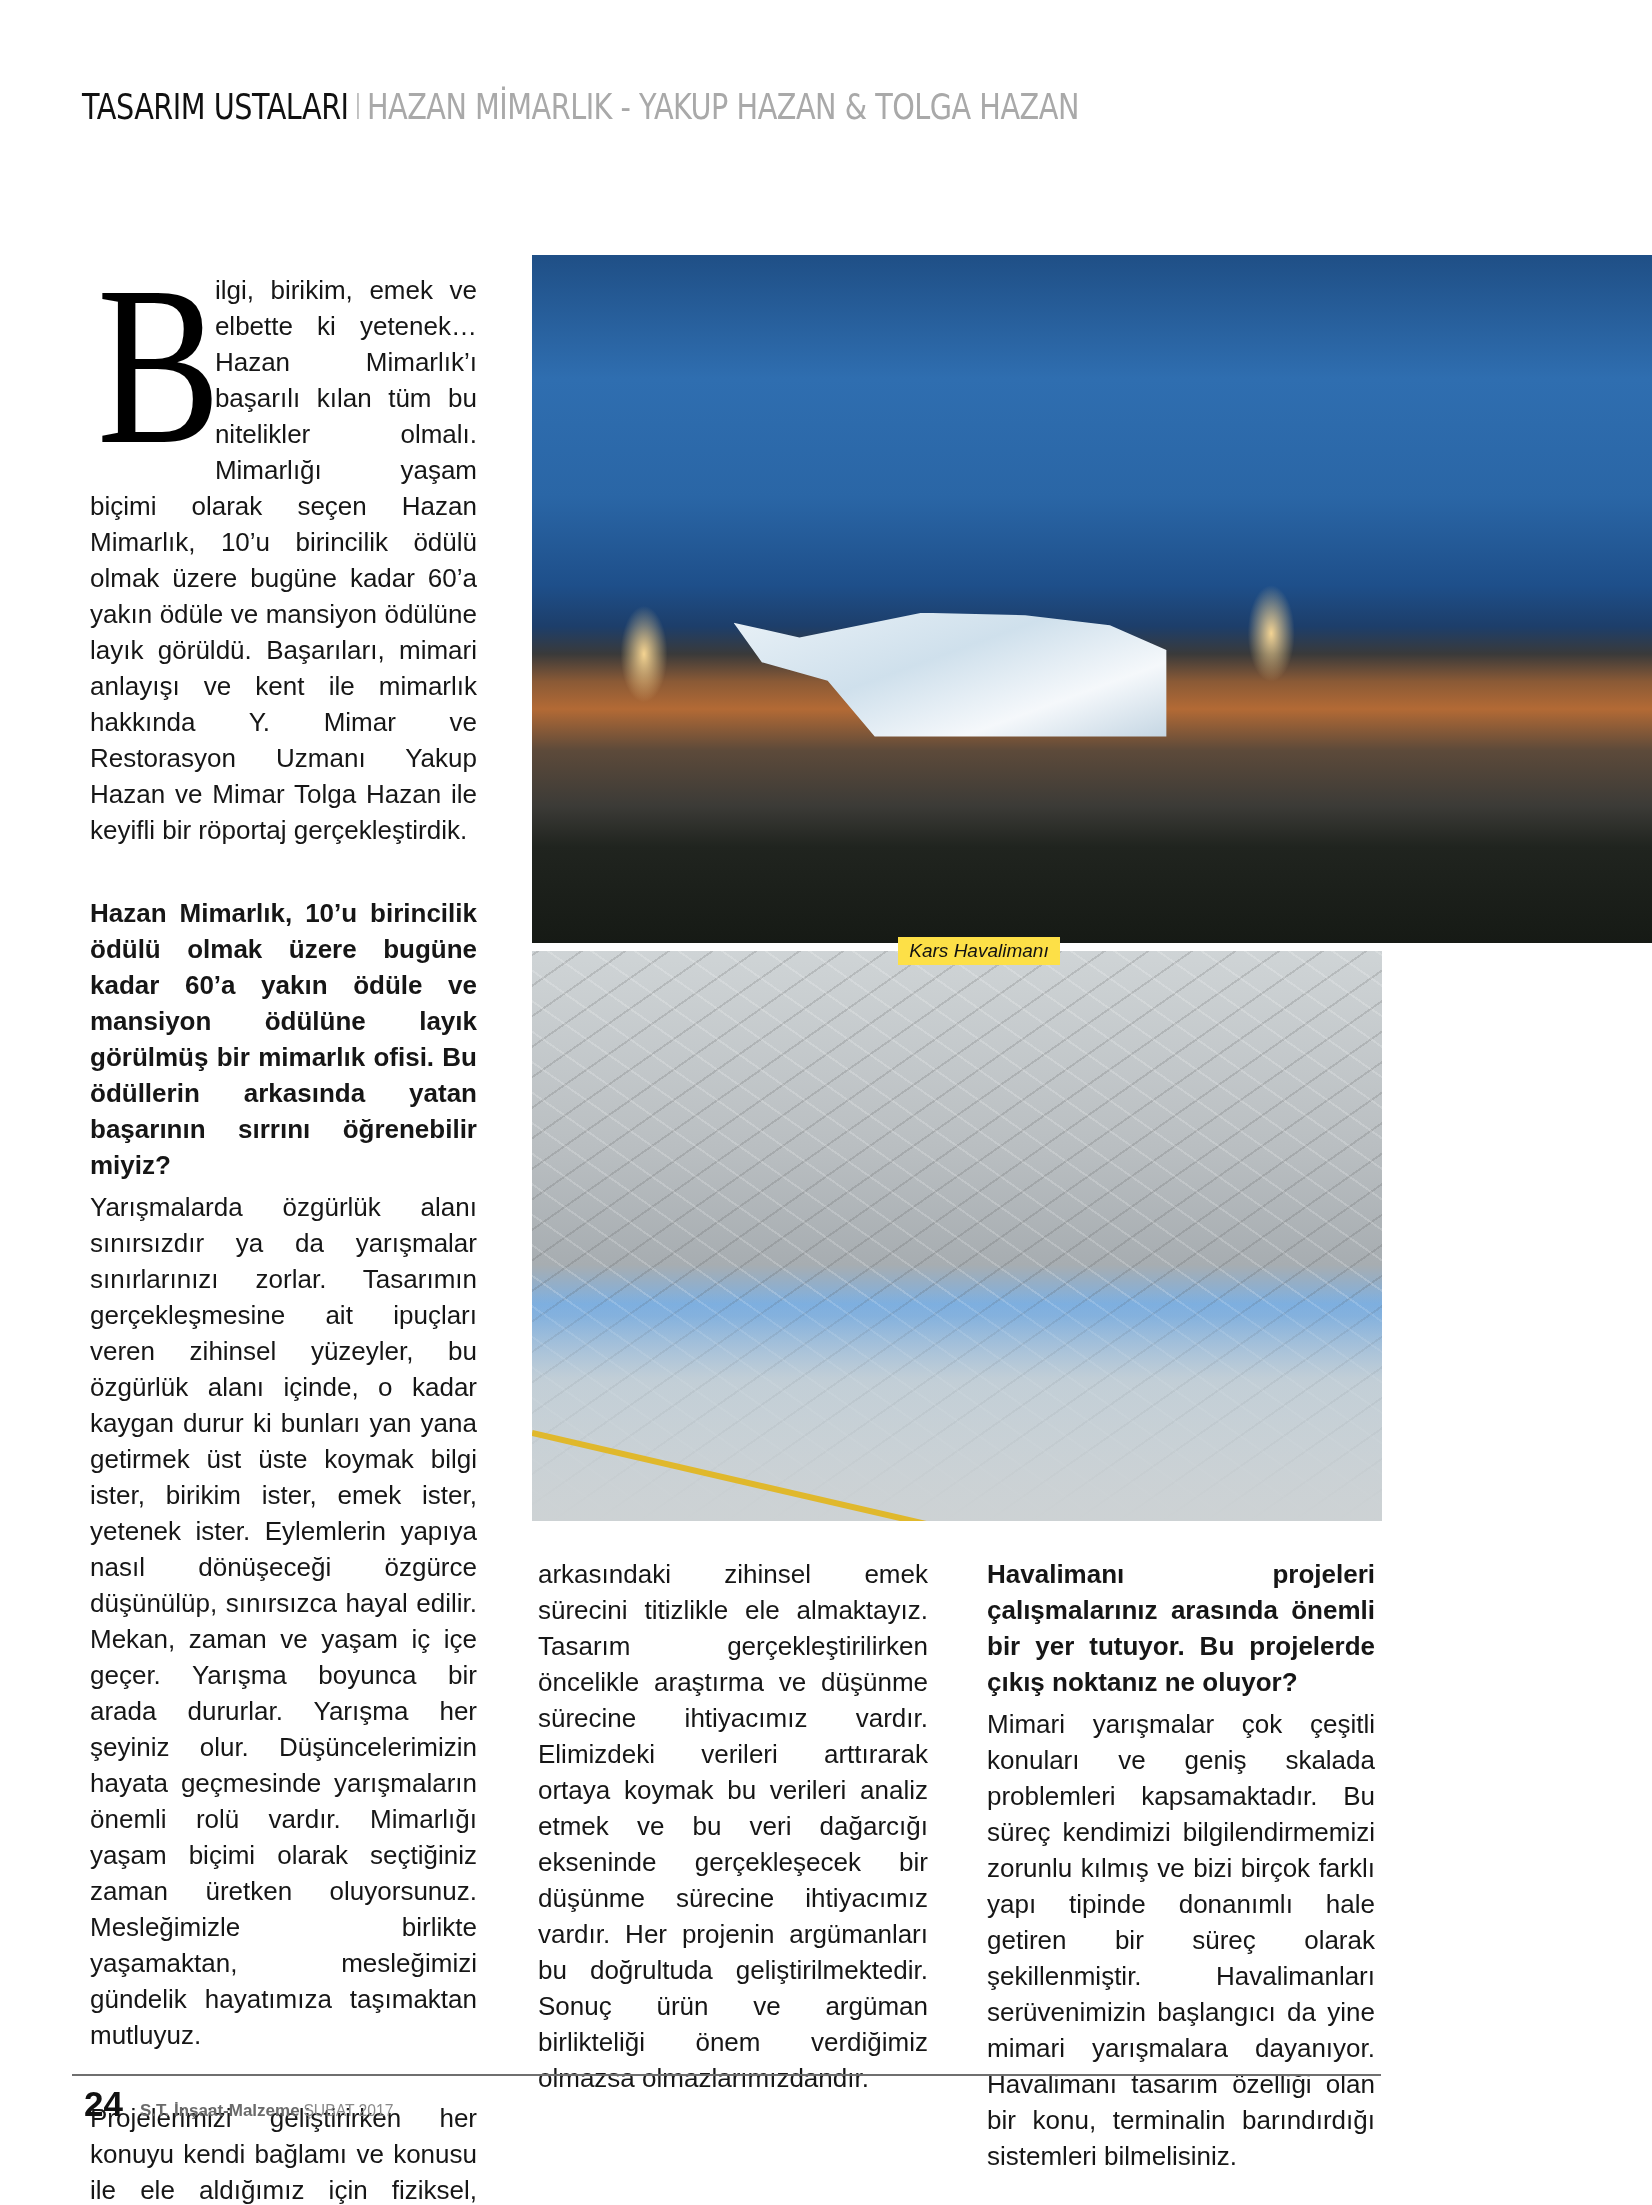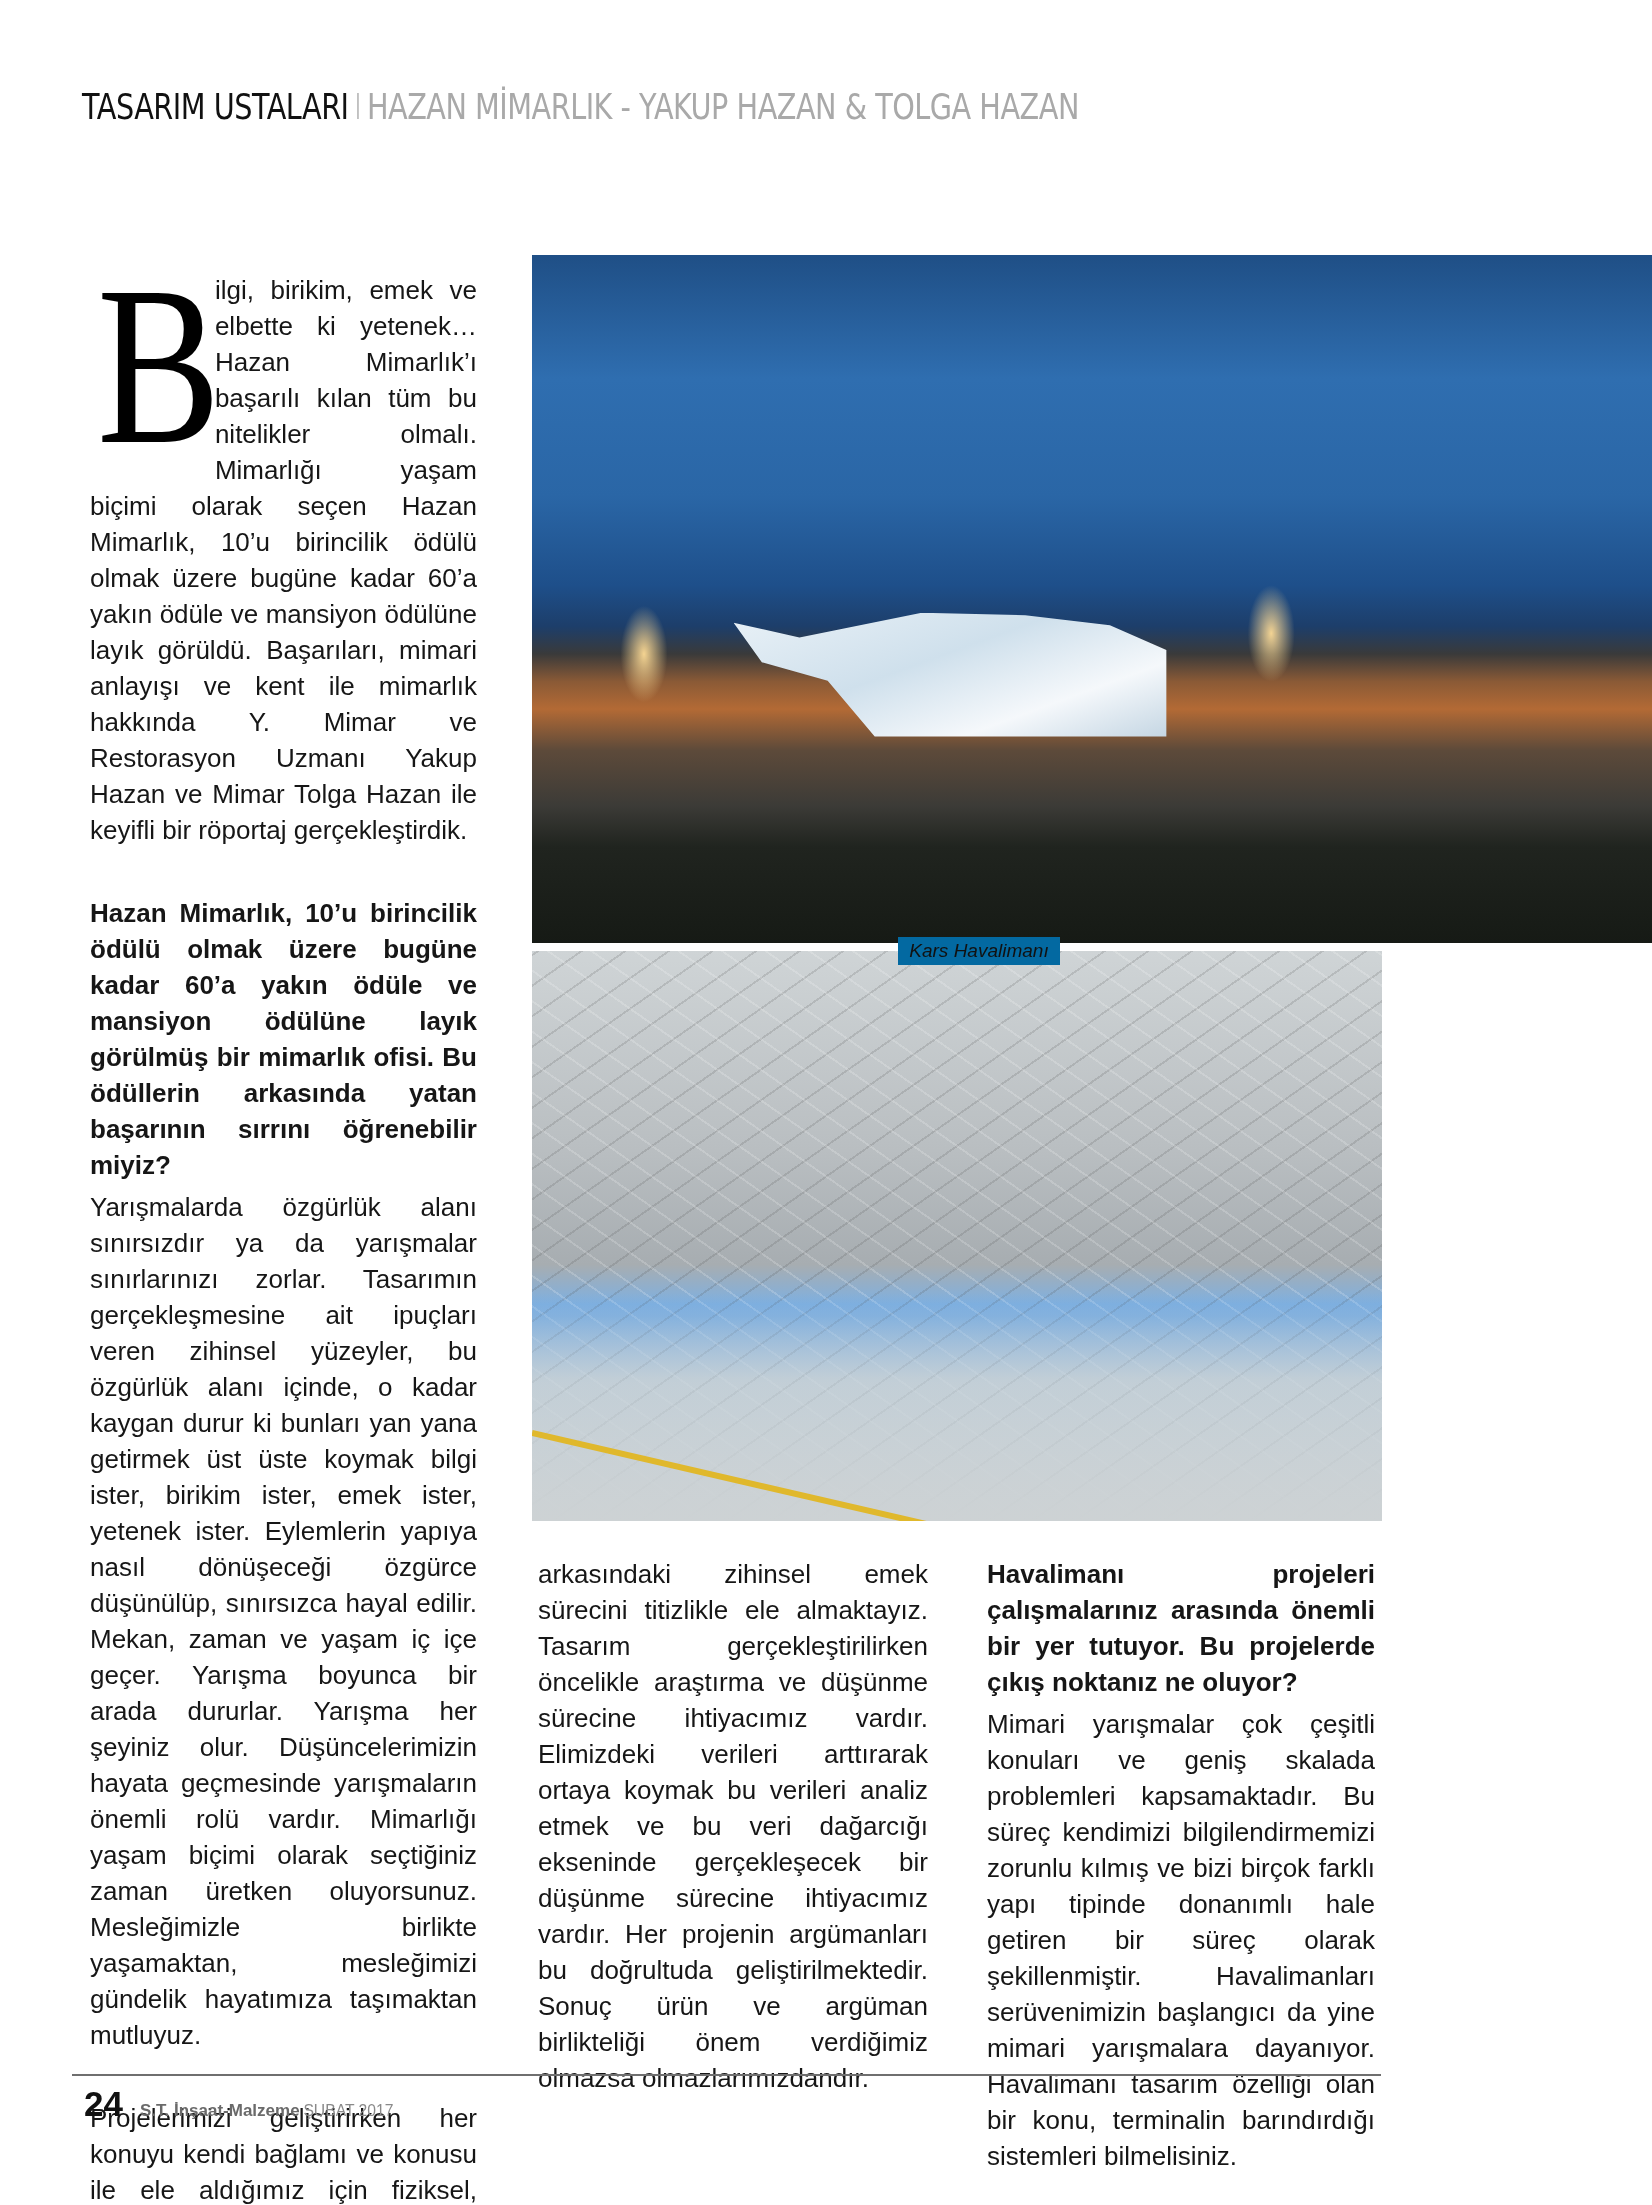--- a/index.html
+++ b/index.html
@@ -35,21 +35,21 @@
     clip-path: polygon(0% 8%, 14% 20%, 40% 0%, 62% 2%, 80% 10%, 92% 30%, 92% 100%, 30% 100%, 20% 55%, 6% 40%); }
   .photo-interior { left: 532px; top: 951px; width: 850px; height: 570px;
     background:
       linear-gradient(180deg, rgba(0,0,0,0) 0%, rgba(0,0,0,0) 60%, rgba(120,170,220,0.35) 64%, rgba(190,205,215,0.6) 76%, rgba(205,210,212,1) 100%),
       repeating-linear-gradient(35deg, rgba(255,255,255,0.18) 0 1.9px, transparent 1.9px 25px),
       repeating-linear-gradient(-35deg, rgba(80,80,80,0.18) 0 1.9px, transparent 1.9px 25px),
       linear-gradient(180deg, #cfd4d6 0%, #b9bec1 35%, #a7adb1 55%, #7fb0e0 62%, #c9d1d6 75%, #d6d8d8 100%); }
   .photo-interior .floorline { position: absolute; left: 0; top: 84%; width: 70%; height: 6.3px;
     background: #e0b82c; transform: rotate(13deg); transform-origin: left center; }
 
-  .caption { position: absolute; left: 898px; top: 937px; background: #0369a1; padding: 2.5px 11.3px 3.8px 11.3px;
+  .caption { position: absolute; left: 898px; top: 937px; background: #fde047; padding: 2.5px 11.3px 3.8px 11.3px;
              font-size: 19px; font-style: italic; color: #111; font-family: "Liberation Sans", sans-serif; }
 
   .footer-rule { position: absolute; left: 72px; top: 2074px; width: 1309px; height: 1.9px; background: #6f6f6f; }
   .footer { position: absolute; left: 84px; top: 2084px; white-space: nowrap; }
   .footer .page-num { font-size: 35px; font-weight: bold; color: #111; font-family: "Liberation Sans", sans-serif; }
   .footer .magazine { font-size: 17px; font-weight: bold; color: #6a6a6a; margin-left: 17px; }
   .footer .issue { font-size: 15.7px; color: #8a8a8a; margin-left: 3.8px; }
 </style>
 </head>
 <body>

